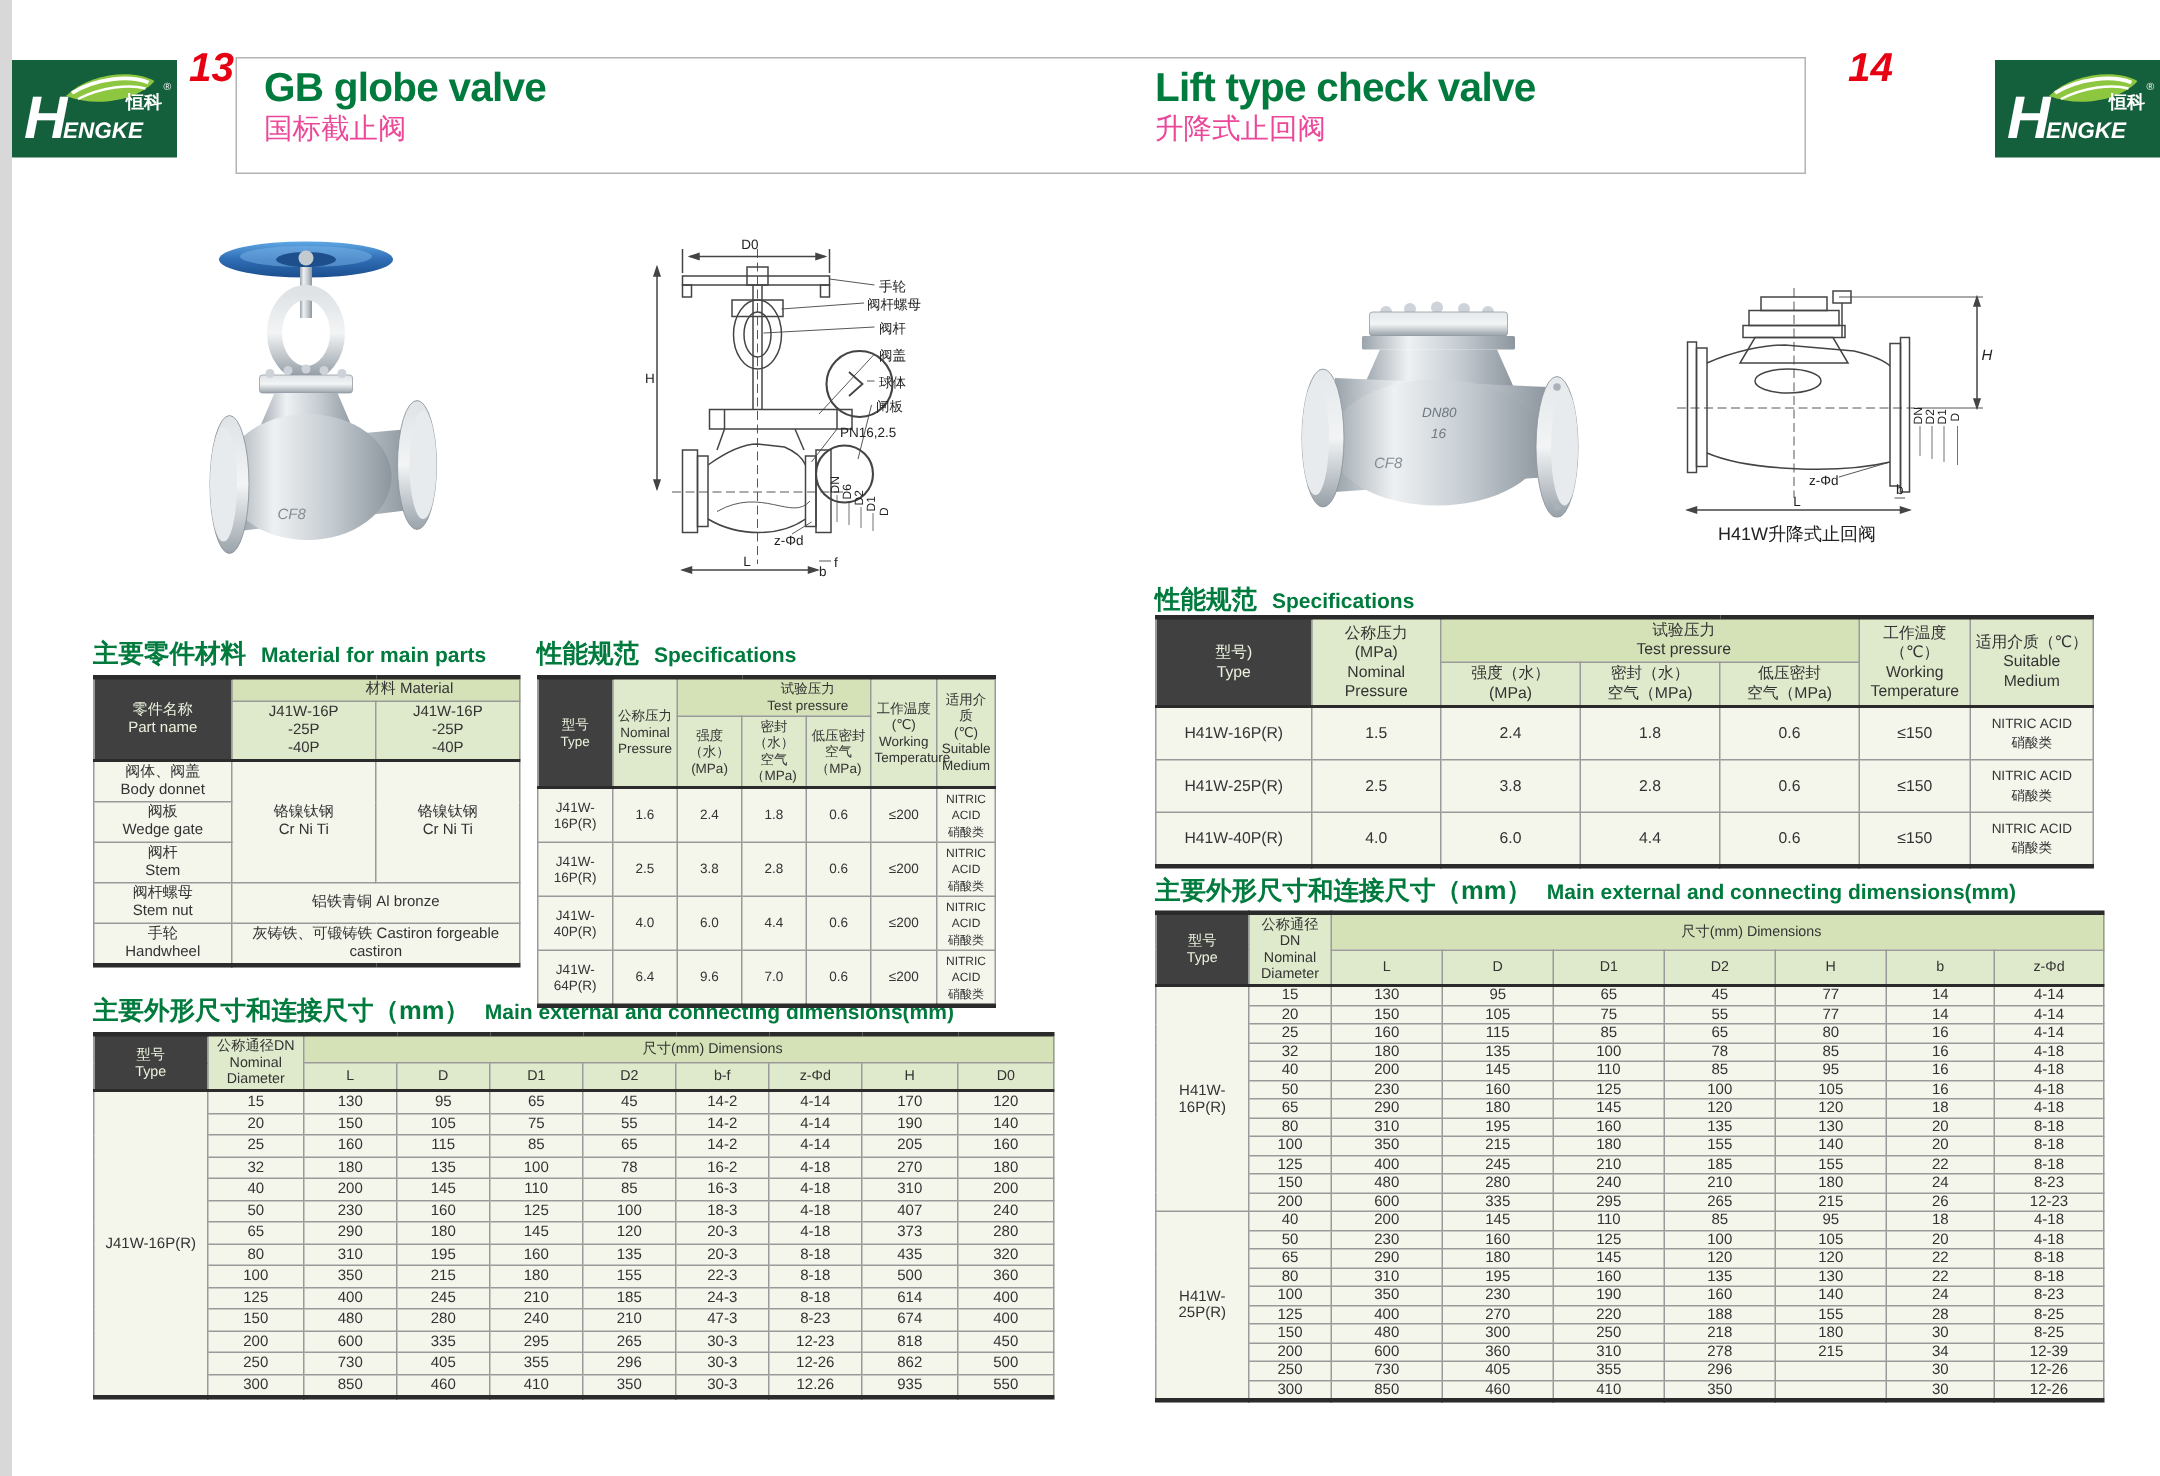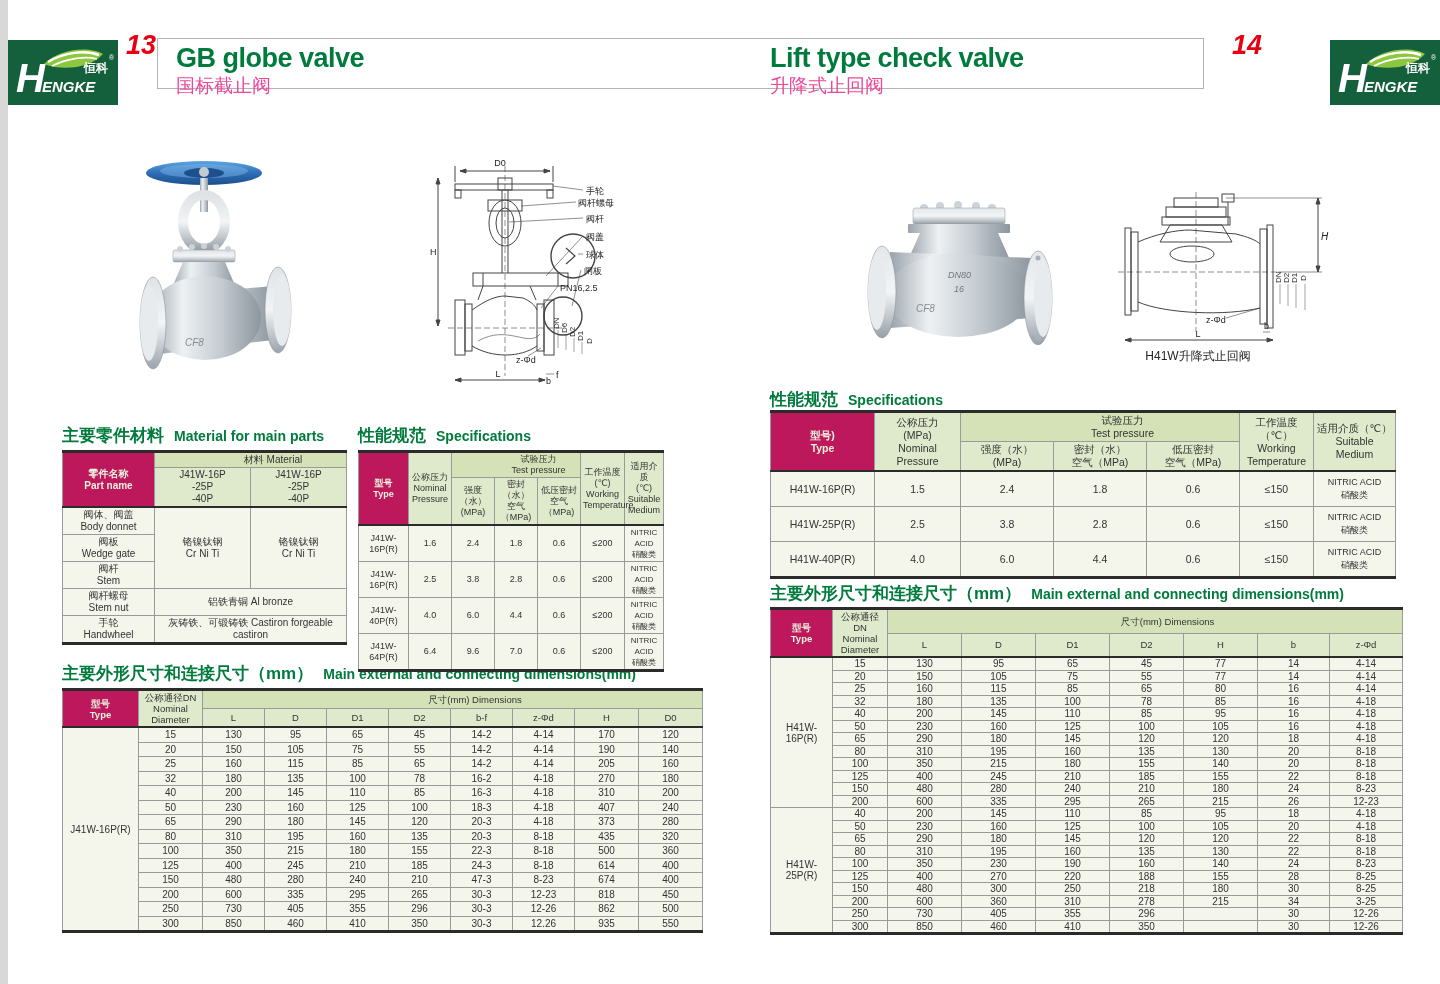--- a/index.html
+++ b/index.html
@@ -3,36 +3,36 @@
 <meta charset="utf-8">
 <style>
   html,body{margin:0;padding:0;background:#e9e9e9;}
   .page{position:relative;width:1440px;height:984px;background:#ffffff;overflow:hidden;
         font-family:"Liberation Sans","DejaVu Sans",sans-serif;color:#333;}
   .edge-strip{position:absolute;left:0;top:0;width:8px;height:984px;background:#d8d8d8;}
   
   .logo-box{position:absolute;top:40px;width:110px;height:65px;background:#15603C;}
   .logo-box svg{width:100%;height:100%;display:block;}
   .page-num{position:absolute;top:30px;color:#E60012;font-size:27px;font-weight:bold;font-style:italic;}
-  .title-box{position:absolute;left:157px;top:38px;width:1047px;height:51px;background:#fff;
+  .title-box{position:absolute;left:157px;top:38px;width:1047px;height:78px;background:#fff;
              border:1px solid #b3b3b3;box-sizing:border-box;}
   .title-block{position:absolute;top:5px;}
   .title-en{color:#007B3D;font-weight:bold;font-size:27px;line-height:1.05;letter-spacing:-0.5px;}
   .title-cn{color:#ec4899;font-size:19px;margin-top:1px;}
   
   .sec-title{position:absolute;white-space:nowrap;}
   .sec-cn{color:#007B3D;font-size:17px;font-weight:bold;}
   .sec-en{color:#007B3D;font-size:14px;font-weight:bold;margin-left:10px;}
   
   table{border-collapse:collapse;table-layout:fixed;position:absolute;
         border-top:3px solid #2b2b2b;border-bottom:3px solid #2b2b2b;background:#F4F6EC;}
   th,td{border:1px solid #9a9a9a;white-space:pre-line;text-align:center;vertical-align:middle;
         padding:1px 2px;font-weight:normal;}
   thead{border-bottom:2px solid #2b2b2b;}
-  .dark{background:#be185d;color:#EAF2DD;font-weight:bold;}
+  .dark{background:#404040;color:#EAF2DD;font-weight:normal;}
   .light{background:#DFE9CB;}
   .band{background:#D5E2B8;padding-left:47px;}
   #material-table{left:62px;top:450px;width:284px;font-size:10px;line-height:12px;}
   #material-table tbody td{height:22px;}
   #left-spec-table{left:358px;top:450px;width:305px;font-size:9px;line-height:11px;}
   #left-spec-table tbody td{height:26px;}
   #left-spec-table .medium{font-size:8px;}
   #right-spec-table{left:770px;top:410px;width:625px;font-size:10.5px;line-height:13px;}
   #right-spec-table tbody td{height:32px;}
   #right-spec-table .medium{font-size:9px;}
@@ -911,21 +911,21 @@
           <td>8-25</td>
         </tr>
         <tr>
           <td>200</td>
           <td>600</td>
           <td>360</td>
           <td>310</td>
           <td>278</td>
           <td>215</td>
           <td>34</td>
-          <td>3-25</td>
+          <td>12-39</td>
         </tr>
         <tr>
           <td>250</td>
           <td>730</td>
           <td>405</td>
           <td>355</td>
           <td>296</td>
           <td></td>
           <td>30</td>
           <td>12-26</td>

